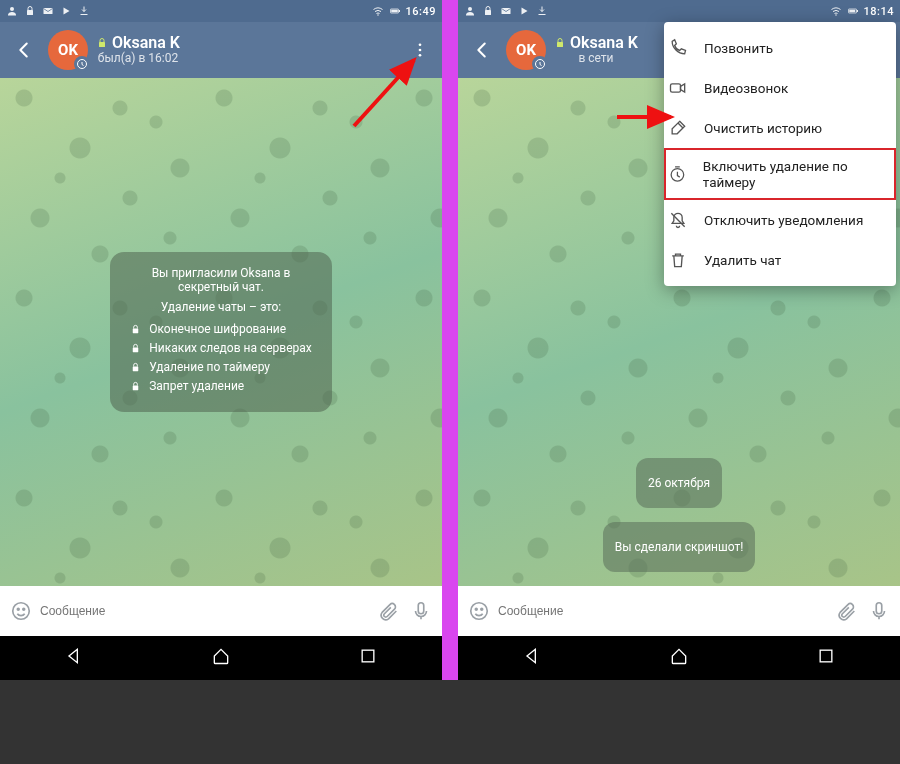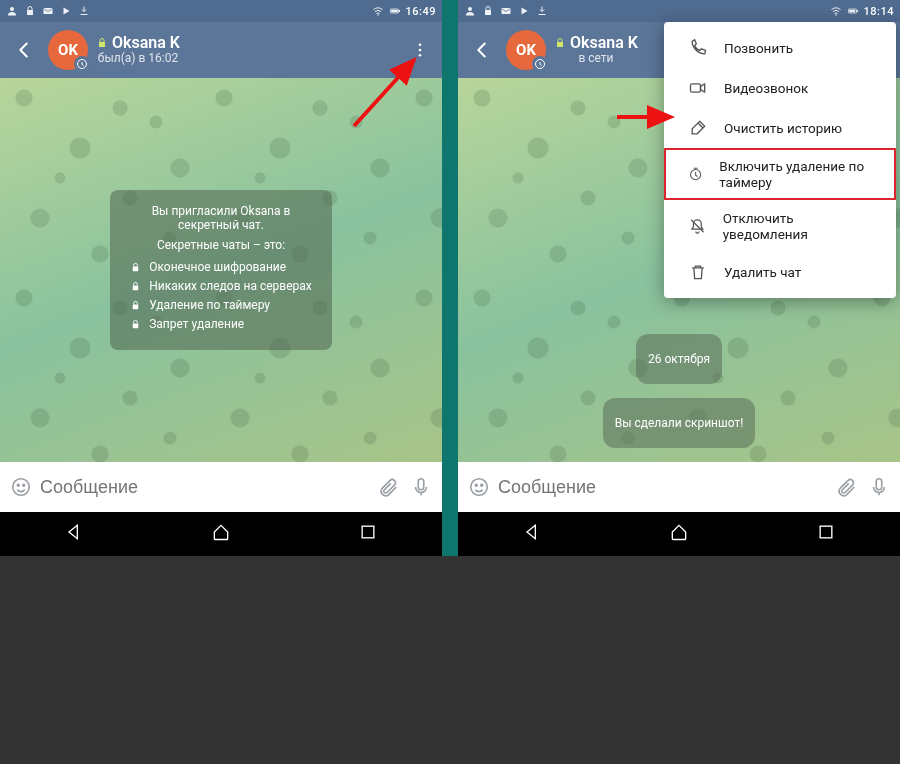--- a/index.html
+++ b/index.html
@@ -3,24 +3,24 @@
 <meta charset="utf-8">
 <style>
   * { box-sizing: border-box; margin: 0; padding: 0; }
   body {
     font-family: -apple-system, BlinkMacSystemFont, "Segoe UI", Roboto, sans-serif;
     background: #333;
     display: flex;
     justify-content: center;
   }
   .stage {
-    width: 900px; height: 556px;
+    width: 900px; height: 680px;
     display: flex;
     gap: 16px;
-    background: #0f766e;
+    background: #d946ef;
   }
   .phone {
     position: relative;
     flex: 1;
     display: flex;
     flex-direction: column;
     overflow: hidden;
     background: #000;
   }
   .statusbar {
@@ -90,58 +90,58 @@
       radial-gradient(circle at 85% 80%, #3a5a3a 6px, transparent 7px),
       radial-gradient(circle at 50% 88%, #3a5a3a 8px, transparent 9px),
       radial-gradient(circle at 30% 50%, #3a5a3a 5px, transparent 6px),
       radial-gradient(circle at 60% 15%, #3a5a3a 7px, transparent 8px),
       radial-gradient(circle at 90% 45%, #3a5a3a 9px, transparent 10px);
     background-size: 200px 200px;
   }
   .info-card{
     position:relative;
     background: rgba(80,100,80,.55);
-    border-radius:8px;
+    border-radius:14px;
     padding:14px 20px;
     color:#fff;
     font-size:12px;
     max-width:260px;
     text-align:center;
   }
   .info-card .intro{ margin-bottom:6px;}
   .info-card .heading{ margin-bottom:8px;}
   .info-card ul{ list-style:none; text-align:left; }
   .info-card li{ display:flex; gap:8px; align-items:center; margin:5px 0;}
   .info-card li svg{ width:11px;height:11px; fill:#fff; flex-shrink:0;}
   .inputbar{
     height:50px; background:#fff;
     display:flex;align-items:center;
     padding:0 8px; gap:6px;
   }
   .inputbar .ico{ width:26px;height:26px;display:flex;align-items:center;justify-content:center;}
   .inputbar .ico svg{ width:22px;height:22px; fill:none; stroke:#9aa0a6; stroke-width:1.8;}
-  .msg-input{ flex:1; border:none; font-size:18px; color:#9aa0a6; outline:none;}
+  .msg-input{ flex:1; border:none; font-size:12px; color:#9aa0a6; outline:none;}
   .navbar{
     height:44px; background:#000;
     display:flex;justify-content:space-around;align-items:center;
   }
   .navbar svg{ width:20px;height:20px; fill:none; stroke:#fff; stroke-width:1.6;}
   
   .menu{
     position:absolute; top:22px; right:4px;
     width:232px;
     background:#fff;
     border-radius:4px;
     box-shadow:0 4px 18px rgba(0,0,0,.35);
     padding:6px 0;
     z-index:10;
   }
   .menu-item{
     display:flex;align-items:center;gap:16px;
-    padding:10px 24px;
+    padding:10px 4px;
     font-size:13.5px;
     color:#222;
     cursor:pointer;
   }
   .menu-item svg{ width:20px;height:20px; fill:none; stroke:#555; stroke-width:1.6;}
   .menu-item.hl{ outline:2.5px solid #d9252b; outline-offset:-2px;}
   .pill{
     position:relative;
     background:rgba(90,110,90,.55);
     color:#fff;
@@ -233,21 +233,21 @@
       </div>
     </div>
 
     <div class="chat-body">
       <div class="doodle"></div>
       <div class="info-card">
         <div class="intro">
           <div>Вы пригласили Oksana в</div>
           <div>секретный чат.</div>
         </div>
-        <div class="heading">Секретные чаты – это:</div>
+        <div class="heading">Удаление чаты – это:</div>
         <ul>
           <li>
               <svg viewBox="0 0 24 24">
                 <rect x="6" y="10" width="12" height="10" rx="1"></rect>
                 <path d="M8 10V7a4 4 0 018 0v3" fill="none" stroke="#fff" stroke-width="2"></path>
               </svg>
               <span>Оконечное шифрование</span>
             </li>
           <li>
               <svg viewBox="0 0 24 24">

